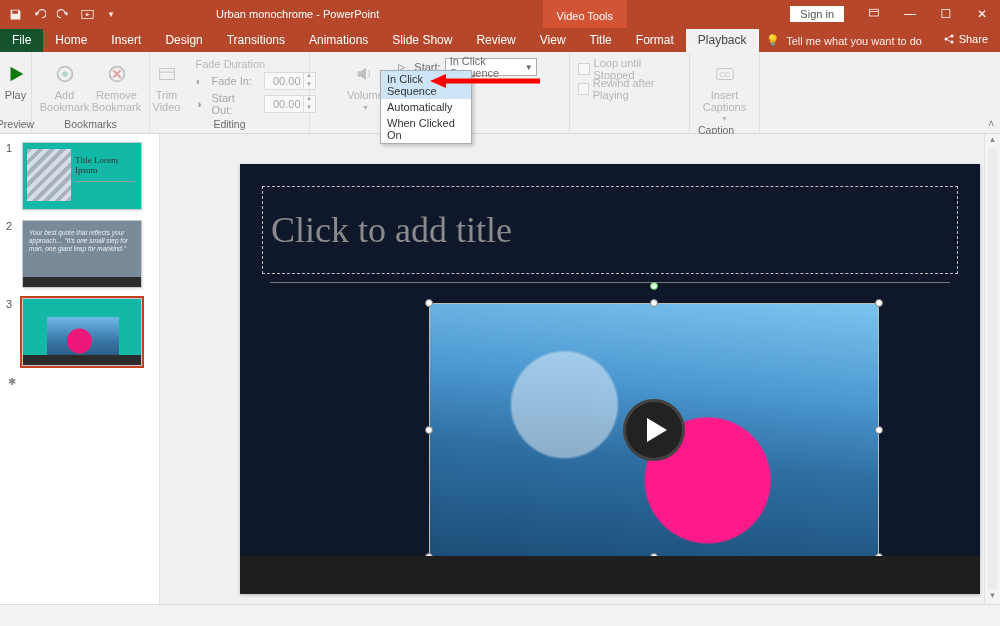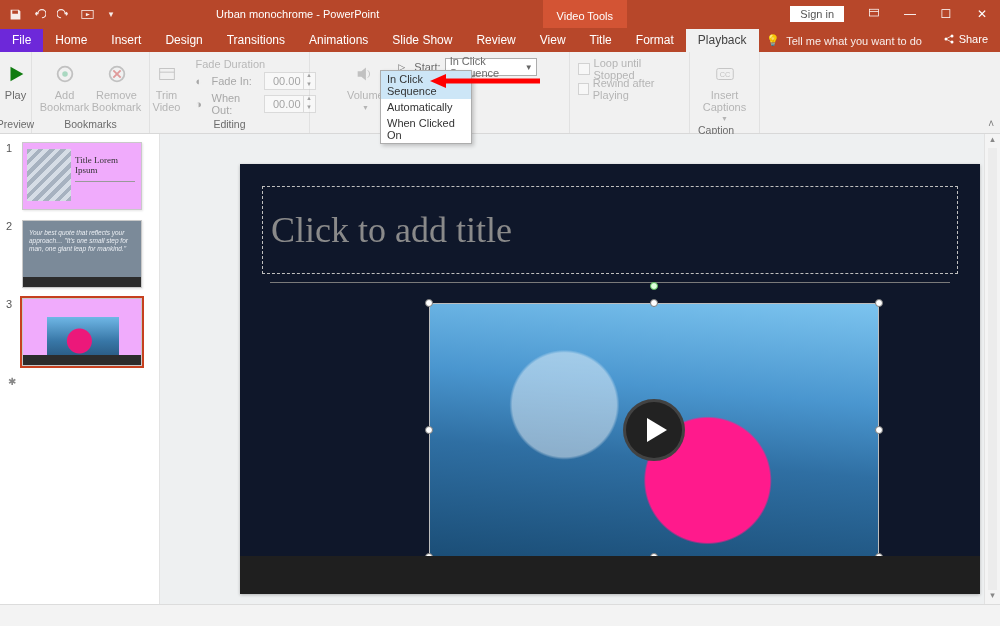--- a/index.html
+++ b/index.html
@@ -13,21 +13,21 @@
 .titlebar .spacer { flex: 1; }
 .video-tools-tab { background:#d35434; padding: 4px 14px 0; height:100%; display:flex; align-items:flex-end;}
 .video-tools-tab span{font-size:11px; padding-bottom:6px;}
 .signin { background:#fff; color:#555; font-size:11px; padding:2px 10px; margin-right:12px;}
 .winbtns { display:flex; }
 .winbtns span { width:36px; text-align:center; font-size:12px; }
 
 
 .tabs { height: 24px; background:#b7472a; color:#fff; display:flex; align-items:flex-end; font-size:12px; }
 .tabs .tab { padding: 4px 12px 5px; cursor:pointer; }
-.tabs .tab.file { background:#6d28d9; }
+.tabs .tab.file { background:#14532d; }
 .tabs .tab.active { background:#f1f1f1; color:#444; }
 .tabs .tab.context { padding:4px 12px 5px; }
 .tabs .tell { margin-left:8px; display:flex; align-items:center; gap:6px; font-size:11px; opacity:.9; padding-bottom:5px;}
 .tabs .share { margin-left:auto; padding:4px 12px 5px; display:flex; gap:4px; align-items:flex-start; font-size:11px; cursor:pointer;}
 
 
 .ribbon { height: 82px; background:#f1f1f1; border-bottom:1px solid #d8d8d8; display:flex; font-size:11px; color:#6b6b6b; position:relative; }
 .group { border-right:1px solid #e1e1e1; padding:4px 8px 0; display:flex; flex-direction:column; align-items:center; }
 .group .body { display:flex; gap:6px; align-items:flex-start; flex:1; }
 .group .label { font-size:10.5px; color:#6b6b6b; padding:2px 0 3px; }
@@ -53,21 +53,21 @@
 .dropdown-open div.sel { background:#cde6f7; }
 
 
 .red-arrow { position:absolute; left:430px; top:20px; z-index:6; }
 
 
 .work { display:flex; height: calc(626px - 28px - 24px - 82px - 22px); }
 .thumbs { width:160px; background:#fff; border-right:1px solid #e3e3e3; padding:8px 0 0 6px; overflow:hidden;}
 .thumb-item { display:flex; gap:6px; margin-bottom:10px; }
 .thumb-item .num { width:10px; font-size:11px; color:#555; }
-.thumb { width:120px; height:68px; border:1px solid #c9c9c9; background:#f0abfc; position:relative; box-shadow:1px 1px 2px rgba(0,0,0,.1);}
+.thumb { width:120px; height:68px; border:1px solid #c9c9c9; background:#14b8a6; position:relative; box-shadow:1px 1px 2px rgba(0,0,0,.1);}
 .thumb.selected { outline:2px solid #c6401f; }
 .thumb .bar { position:absolute; left:0; right:0; bottom:0; height:10px; background:#2c2c2c;}
 
 .t1-img{position:absolute; left:4px; top:6px; width:44px; height:52px; background:repeating-linear-gradient(135deg,#a7b2c0 0 4px,#d6dde6 4px 8px);}
 .t1-title{position:absolute; left:52px; top:12px; right:6px; font-family:Georgia,serif; font-size:9px; color:#333;}
 .t1-rule{position:absolute; left:52px; right:6px; top:38px; border-top:1px solid #999;}
 
 .t2{background:#7b8a99;}
 .t2 .quote{position:absolute; left:6px; right:6px; top:8px; font-size:6.5px; font-style:italic; color:#eaeef3; line-height:1.2;}
 
@@ -244,21 +244,21 @@
           <span class="spin">
               <input value="00.00" style="">
               <span class="ud">
                 <span>▲</span>
                 <span>▼</span>
               </span>
             </span>
         </div>
         <div class="row">
           <span style="width:10px">◑</span>
-          <span style="width:46px">When Out:</span>
+          <span style="width:46px">Start Out:</span>
           <span class="spin">
               <input value="00.00" style="">
               <span class="ud">
                 <span>▲</span>
                 <span>▼</span>
               </span>
             </span>
         </div>
       </div>
     </div>

